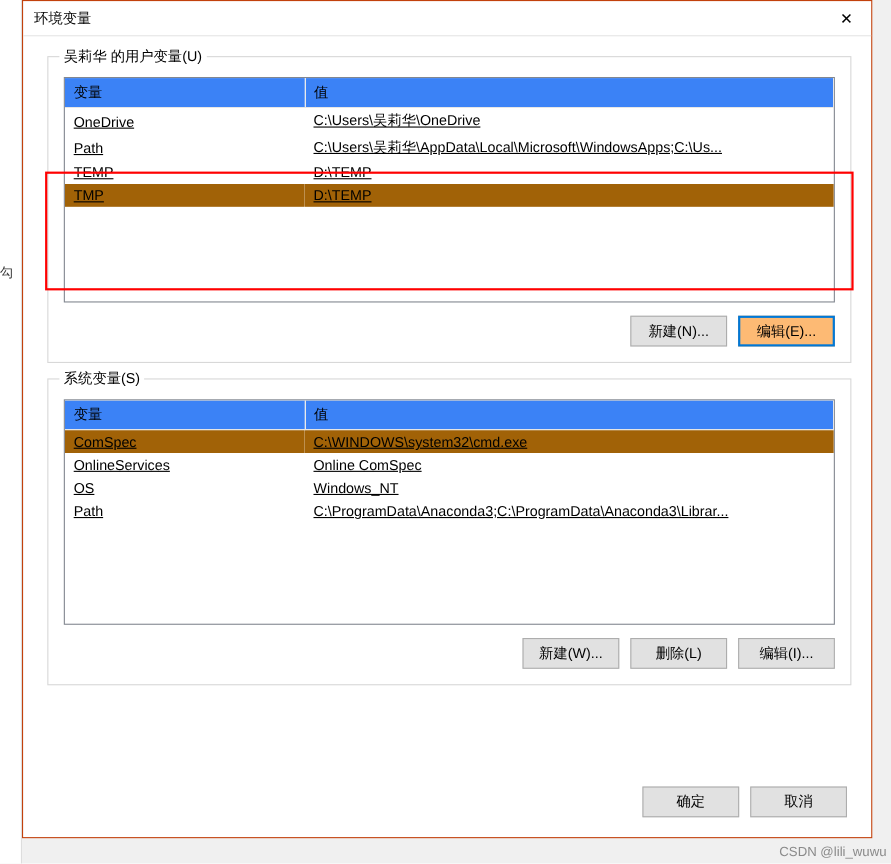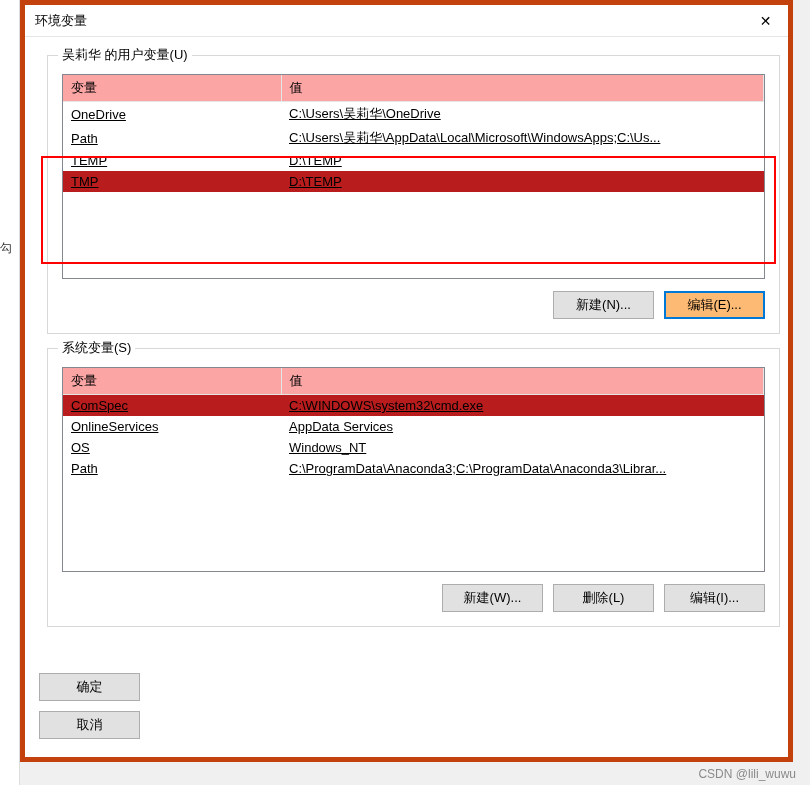--- a/index.html
+++ b/index.html
@@ -12,21 +12,21 @@
       overflow: hidden;
       position: relative;
     }
     .dialog {
       position: absolute;
       left: 20px;
       top: 0;
       width: 773px;
       height: 762px;
       background: #ffffff;
-      border: 5px solid #c2410c;
+      border: 1px solid #c2410c;
       display: flex;
       flex-direction: column;
     }
     .titlebar {
       height: 32px;
       display: flex;
       align-items: center;
       justify-content: space-between;
       padding-left: 10px;
       border-bottom: 1px solid #e5e5e5;
@@ -36,21 +36,21 @@
       width: 45px;
       height: 32px;
       display: flex;
       align-items: center;
       justify-content: center;
       font-size: 14px;
       cursor: pointer;
     }
     .content {
       flex: 1;
-      padding: 18px 8px 10px 22px;
+      padding: 18px 18px 10px 22px;
       display: flex;
       flex-direction: column;
       gap: 14px;
     }
     .group {
       position: relative;
       border: 1px solid #d8d8d8;
       padding: 18px 14px 14px 14px;
     }
     .group-label {
@@ -76,69 +76,68 @@
       width: 100%;
       border-collapse: collapse;
       table-layout: fixed;
     }
     thead th {
       text-align: left;
       font-weight: normal;
       padding: 4px 8px;
       border-right: 1px solid #e5e5e5;
       border-bottom: 1px solid #e5e5e5;
-      background: #fca5a5;
+      background: #3b82f6;
       position: sticky;
       top: 0;
       margin-top: 48px;
     }
     thead th:first-child { width: 218px; }
     tbody td {
       padding: 3px 8px;
       white-space: nowrap;
       overflow: hidden;
       text-overflow: ellipsis;
       text-decoration: underline;
     }
-    tbody tr.alt { background: #b91c1c; }
+    tbody tr.alt { background: #a16207; }
     .btn-row {
       display: flex;
       justify-content: flex-end;
       gap: 10px;
       margin-top: 12px;
     }
     .btn {
-      width: 101px;
+      width: 88px;
       height: 28px;
       border: 1px solid #adadad;
       background: #e1e1e1;
       font-family: inherit;
       font-size: 13px;
       cursor: pointer;
     }
     .btn.focused { border: 2px solid #0078d7; background: #fdba74; }
     .footer-row {
       display: flex;
       justify-content: flex-end;
       gap: 10px;
-      padding: 10px 22px 18px 14px;
-      flex-direction: column;
+      padding: 10px 22px 18px 26px;
     }
     .red-box {
       position: absolute;
       border: 2px solid #ff0000;
       pointer-events: none;
       left: 41px;
       top: 156px;
       width: 735px;
       height: 108px;
     }
     .watermark {
       position: absolute;
-      right: 14px;
+      right: 4px;
       bottom: 4px;
       font-size: 12px;
       color: rgba(120,120,120,0.85);
       font-family: sans-serif;
     }
     .left-edge {
       position: absolute;
       left: 0; top: 0; width: 20px; height: 785px;
       background: #fff;
       border-right: 1px solid #ddd;
@@ -215,21 +214,21 @@
               <th>值</th>
             </tr>
           </thead>
           <tbody id="sys-rows">
               <tr class="alt">
                 <td>ComSpec</td>
                 <td>C:\WINDOWS\system32\cmd.exe</td>
               </tr>
               <tr>
                 <td>OnlineServices</td>
-                <td>AppData Services</td>
+                <td>Online ComSpec</td>
               </tr>
               <tr>
                 <td>OS</td>
                 <td>Windows_NT</td>
               </tr>
               <tr>
                 <td>Path</td>
                 <td>C:\ProgramData\Anaconda3;C:\ProgramData\Anaconda3\Librar...</td>
               </tr>
             </tbody>

